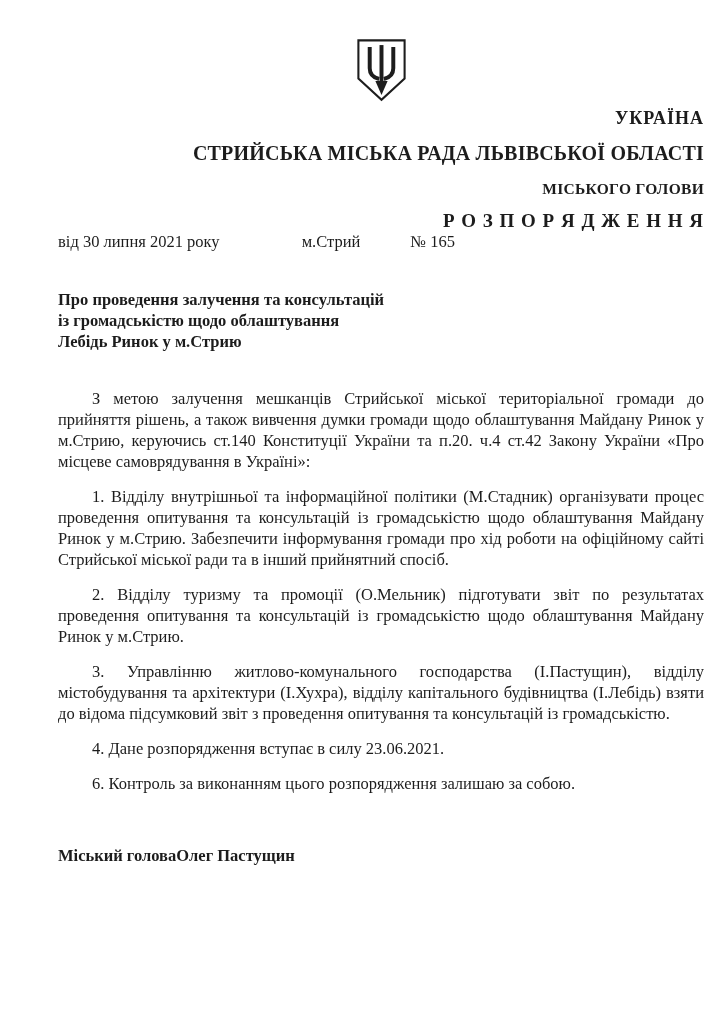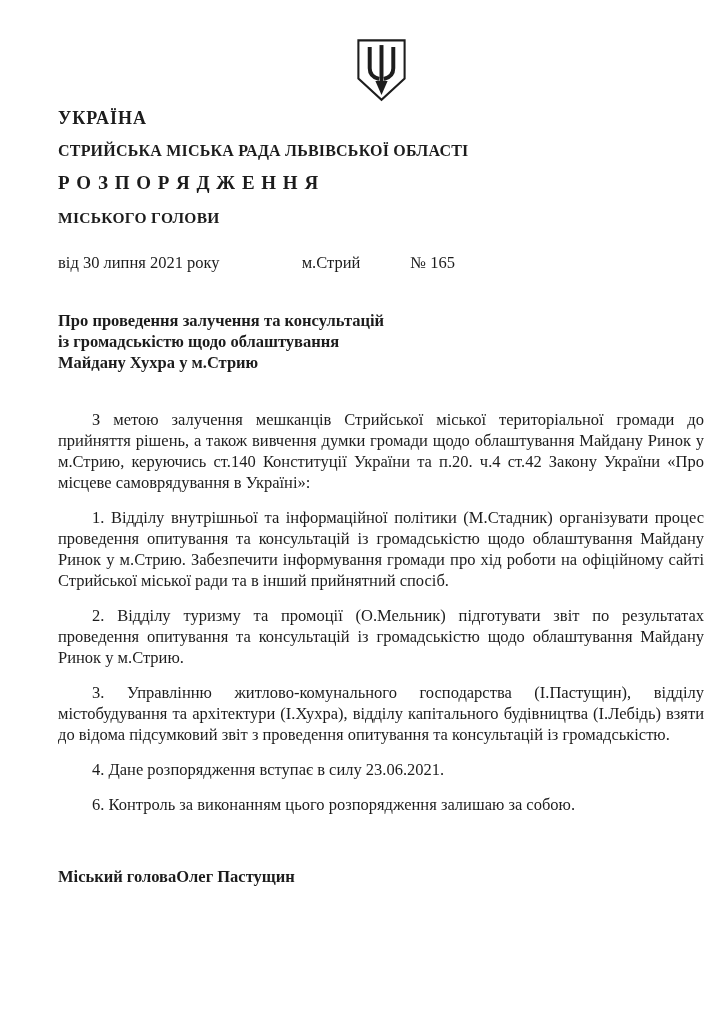--- a/index.html
+++ b/index.html
@@ -12,58 +12,57 @@
     width: 724px;
     height: 1024px;
     margin: 0 auto;
     background: #ffffff;
     color: #1c1c1c;
     font-family: "Liberation Serif", "DejaVu Serif", serif;
     overflow: hidden;
     box-sizing: border-box;
     padding: 38px 20px 0 58px;
   }
-  .centered { text-align: left; }
+  .centered { text-align: right; }
 
   .coat {
     display: block;
     margin: 0 auto 4px auto;
     color: #1d1d1d;
   }
 
   .country {
     font-weight: bold;
     font-size: 18px;
     letter-spacing: 1px;
     margin-top: 3px;
   }
   .council {
     font-weight: bold;
-    font-size: 16px;
+    font-size: 20px;
     margin-top: 13px;
     letter-spacing: 0.2px;
   }
   .doctype {
     font-weight: bold;
     font-size: 19px;
     margin-top: 12px;
     letter-spacing: 1px;
   }
   .subtype {
     font-weight: bold;
     font-size: 15.5px;
     margin-top: 15px;
     letter-spacing: 0.3px;
   }
 
   .meta-row {
     display: grid;
     grid-template-columns: 1fr auto 1fr;
     align-items: baseline;
-    margin-top: 26px;
     font-size: 16.5px;
     font-family: Liberation Serif, serif;
   }
   .meta-date { text-align: left; }
   .meta-place { text-align: center; transform: translateX(-50px); }
   .meta-number { text-align: left; padding-right: 50px; }
 
   .subject {
     margin-top: 37px;
     font-weight: bold;
@@ -103,34 +102,34 @@
       <path d="M16.5 9.5 V32 q0 9 10 11.5"></path>
       <path d="M41.5 9.5 V32 q0 9 -10 11.5"></path>
     </g>
     <path d="M22.5 45.5 L29 60.5 L35.5 45.5 Z" fill="currentColor"></path>
   </svg>
 
   <div class="centered country">УКРАЇНА</div>
 
   <div class="centered council">СТРИЙСЬКА МІСЬКА РАДА ЛЬВІВСЬКОЇ ОБЛАСТІ</div>
 
+  <div class="centered subtype">МІСЬКОГО ГОЛОВИ</div>
+
   <div class="centered doctype">Р О З П О Р Я Д Ж Е Н Н Я</div>
-
-  <div class="centered subtype">МІСЬКОГО ГОЛОВИ</div>
 
   <div class="meta-row">
     <span class="meta-date">від 30 липня 2021 року</span>
     <span class="meta-place">м.Стрий</span>
     <span class="meta-number">№ 165</span>
   </div>
 
   <div class="subject">
     <div>Про проведення залучення та консультацій</div>
     <div>із громадськістю щодо облаштування</div>
-    <div>Майдану Хухра у м.Стрию</div>
+    <div>Лебідь Ринок у м.Стрию</div>
   </div>
 
   <div class="body-text">
     <p>З метою залучення мешканців Стрийської міської територіальної громади до прийняття рішень, а також вивчення думки громади щодо облаштування Майдану Ринок у м.Стрию, керуючись ст.140 Конституції України та п.20. ч.4 ст.42 Закону України «Про місцеве самоврядування в Україні»:</p>
     <p>1. Відділу внутрішньої та інформаційної політики (М.Стадник) організувати процес проведення опитування та консультацій із громадськістю щодо облаштування Майдану Ринок у м.Стрию. Забезпечити інформування громади про хід роботи на офіційному сайті Стрийської міської ради та в інший прийнятний спосіб.</p>
     <p>2. Відділу туризму та промоції (О.Мельник) підготувати звіт по результатах проведення опитування та консультацій із громадськістю щодо облаштування Майдану Ринок у м.Стрию.</p>
     <p>3. Управлінню житлово-комунального господарства (І.Пастущин), відділу містобудування та архітектури (І.Хухра), відділу капітального будівництва (І.Лебідь) взяти до відома підсумковий звіт з проведення опитування та консультацій із громадськістю.</p>
     <p>4. Дане розпорядження вступає в силу 23.06.2021.</p>
     <p>6. Контроль за виконанням цього розпорядження залишаю за собою.</p>
   </div>

